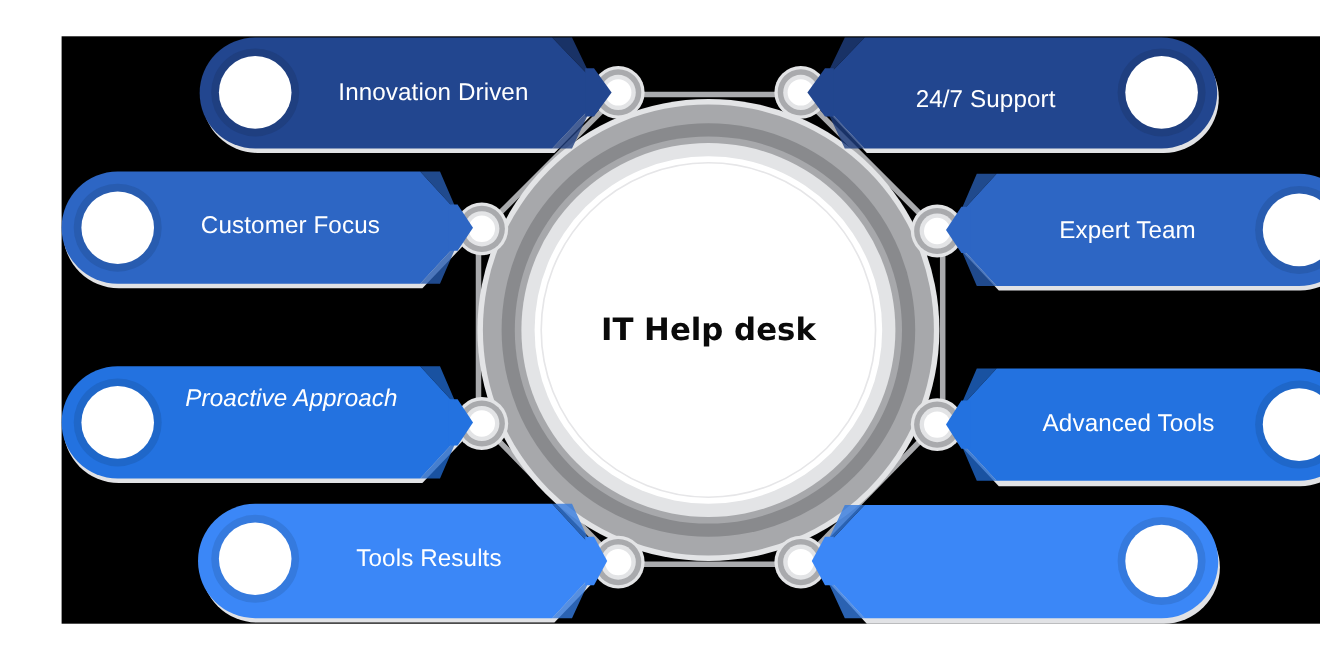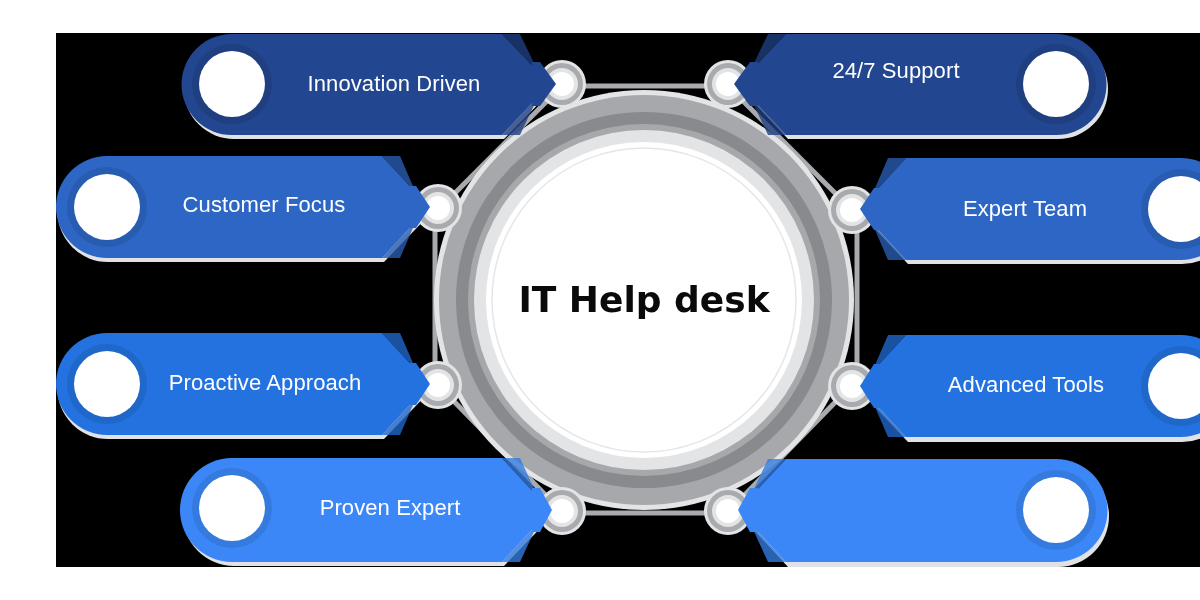--- a/index.html
+++ b/index.html
@@ -42,21 +42,21 @@
     }
     .center-title {
       position: absolute;
       left: 600px;
       top: 300px;
       transform: translate(-50%, -50%);
       width: 320px;
       text-align: center;
       font-family: "DejaVu Sans", "Liberation Sans", sans-serif;
       font-weight: bold;
-      font-size: 36px;
+      font-size: 28px;
       line-height: 48px;
       color: #0a0a0a;
     }
     .center-title span { display: block; }
   </style>
 </head>
 <body>
 
 <div class="canvas">
   <div class="backdrop"></div>
@@ -209,23 +209,23 @@
         <circle cx="684" cy="511" r="21" fill="#a9aaad"></circle>
         <circle cx="684" cy="511" r="16" fill="#e3e4e6"></circle>
         <circle cx="684" cy="511" r="12" fill="#ffffff"></circle>
         <path d="M 706 488 L 694 510 L 706 532 L 714 532 L 714 488 Z" fill="#3b87f7"></path>
       </g>
     </g>
   </svg>
 
   <div class="pill-label" style="left:350px; top:84px;">Innovation Driven</div>
   <div class="pill-label" style="left:220px; top:205px;">Customer Focus</div>
-  <div class="pill-label" style="left:221px; top:383px;">Proactive Approach</div>
-  <div class="pill-label" style="left:346px; top:508px;">Proven Expert</div>
-
-  <div class="pill-label" style="left:852px; top:71px;text-align:right;">24/7 Support</div>
+  <div class="pill-label" style="left:221px; top:362px;font-style:italic;">Proactive Approach</div>
+  <div class="pill-label" style="left:346px; top:508px;">Tools Results</div>
+
+  <div class="pill-label" style="left:852px; top:90px;text-align:right;">24/7 Support</div>
   <div class="pill-label" style="left:982px; top:385px;">Advanced Tools</div>
   <div class="pill-label" style="left:981px; top:209px;">Expert Team</div>
 
   <div class="center-title">
     <span>IT Help desk</span>
   </div>
 </div>
 
 </body></html>

